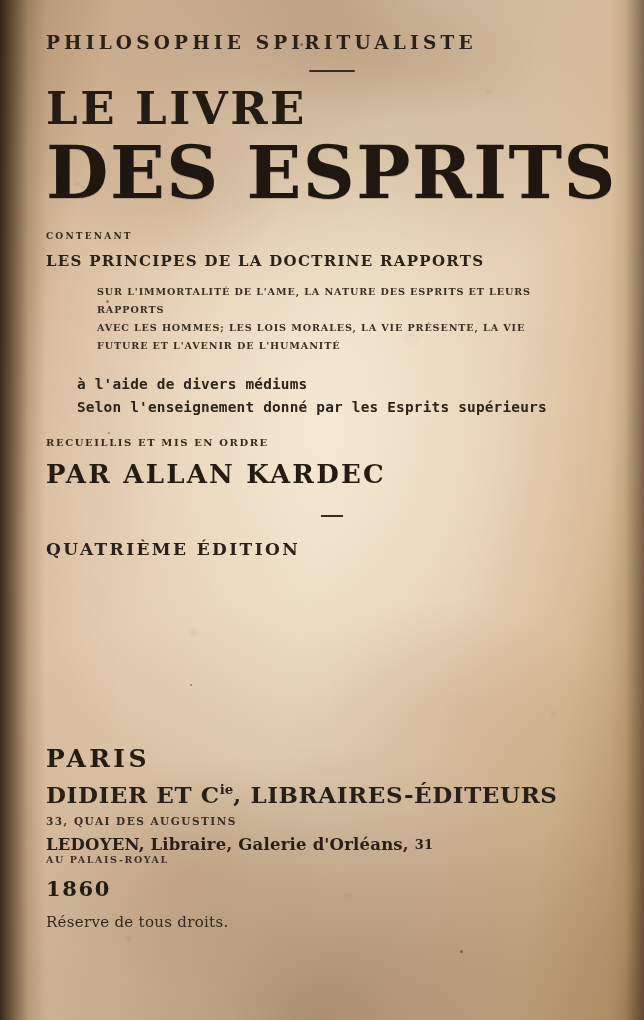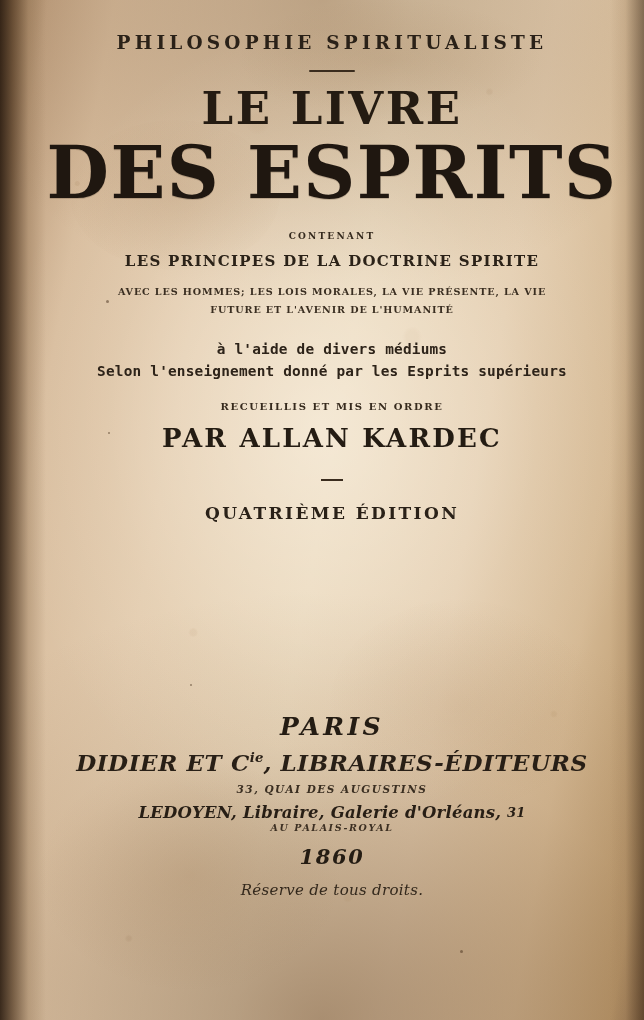--- a/index.html
+++ b/index.html
@@ -78,21 +78,20 @@
     pointer-events: none;
   }
 
   .content {
     position: absolute;
     left: 46px;
     right: 26px;
     top: 0;
     bottom: 0;
     z-index: 6;
-    text-align: center;
   }
 
   .kicker {
     margin-top: 32px;
     font-family: "DejaVu Serif", serif;
     font-weight: bold;
     font-size: 18.5px;
     letter-spacing: 4.2px;
     color: #2a2118;
   }
@@ -185,22 +184,21 @@
     font-family: "DejaVu Serif", serif;
     font-weight: bold;
     font-size: 17px;
     letter-spacing: 2.4px;
     color: #2a2118;
   }
 
   .imprint {
     position: absolute;
     left: 0; right: 0;
-    top: 712px;
-    font-style: italic;
+    top: 744px;
   }
   .city {
     font-family: "DejaVu Serif", serif;
     font-weight: bold;
     font-size: 25px;
     letter-spacing: 3.4px;
     color: #241c13;
   }
   .publisher {
     margin-top: 8px;
@@ -281,23 +279,24 @@
 
     <div class="kicker">PHILOSOPHIE SPIRITUALISTE</div>
 
     <div class="rule-short"></div>
 
     <div class="title-1">LE LIVRE</div>
     <div class="title-2">DES ESPRITS</div>
 
     <div class="contenant">CONTENANT</div>
 
-    <div class="principes">LES PRINCIPES DE LA DOCTRINE SPIRITE</div>
+    <div class="principes">LES PRINCIPES DE LA DOCTRINE RAPPORTS</div>
 
     <div class="smallcaps-block">
+      <div>SUR L'IMMORTALITÉ DE L'AME, LA NATURE DES ESPRITS ET LEURS RAPPORTS</div>
       <div>AVEC LES HOMMES; LES LOIS MORALES, LA VIE PRÉSENTE, LA VIE</div>
       <div>FUTURE ET L'AVENIR DE L'HUMANITÉ</div>
     </div>
 
     <div class="selon">
       <div>à l'aide de divers médiums</div>
       <div>Selon l'enseignement donné par les Esprits supérieurs</div>
     </div>
 
     <div class="recueillis">RECUEILLIS ET MIS EN ORDRE</div>

